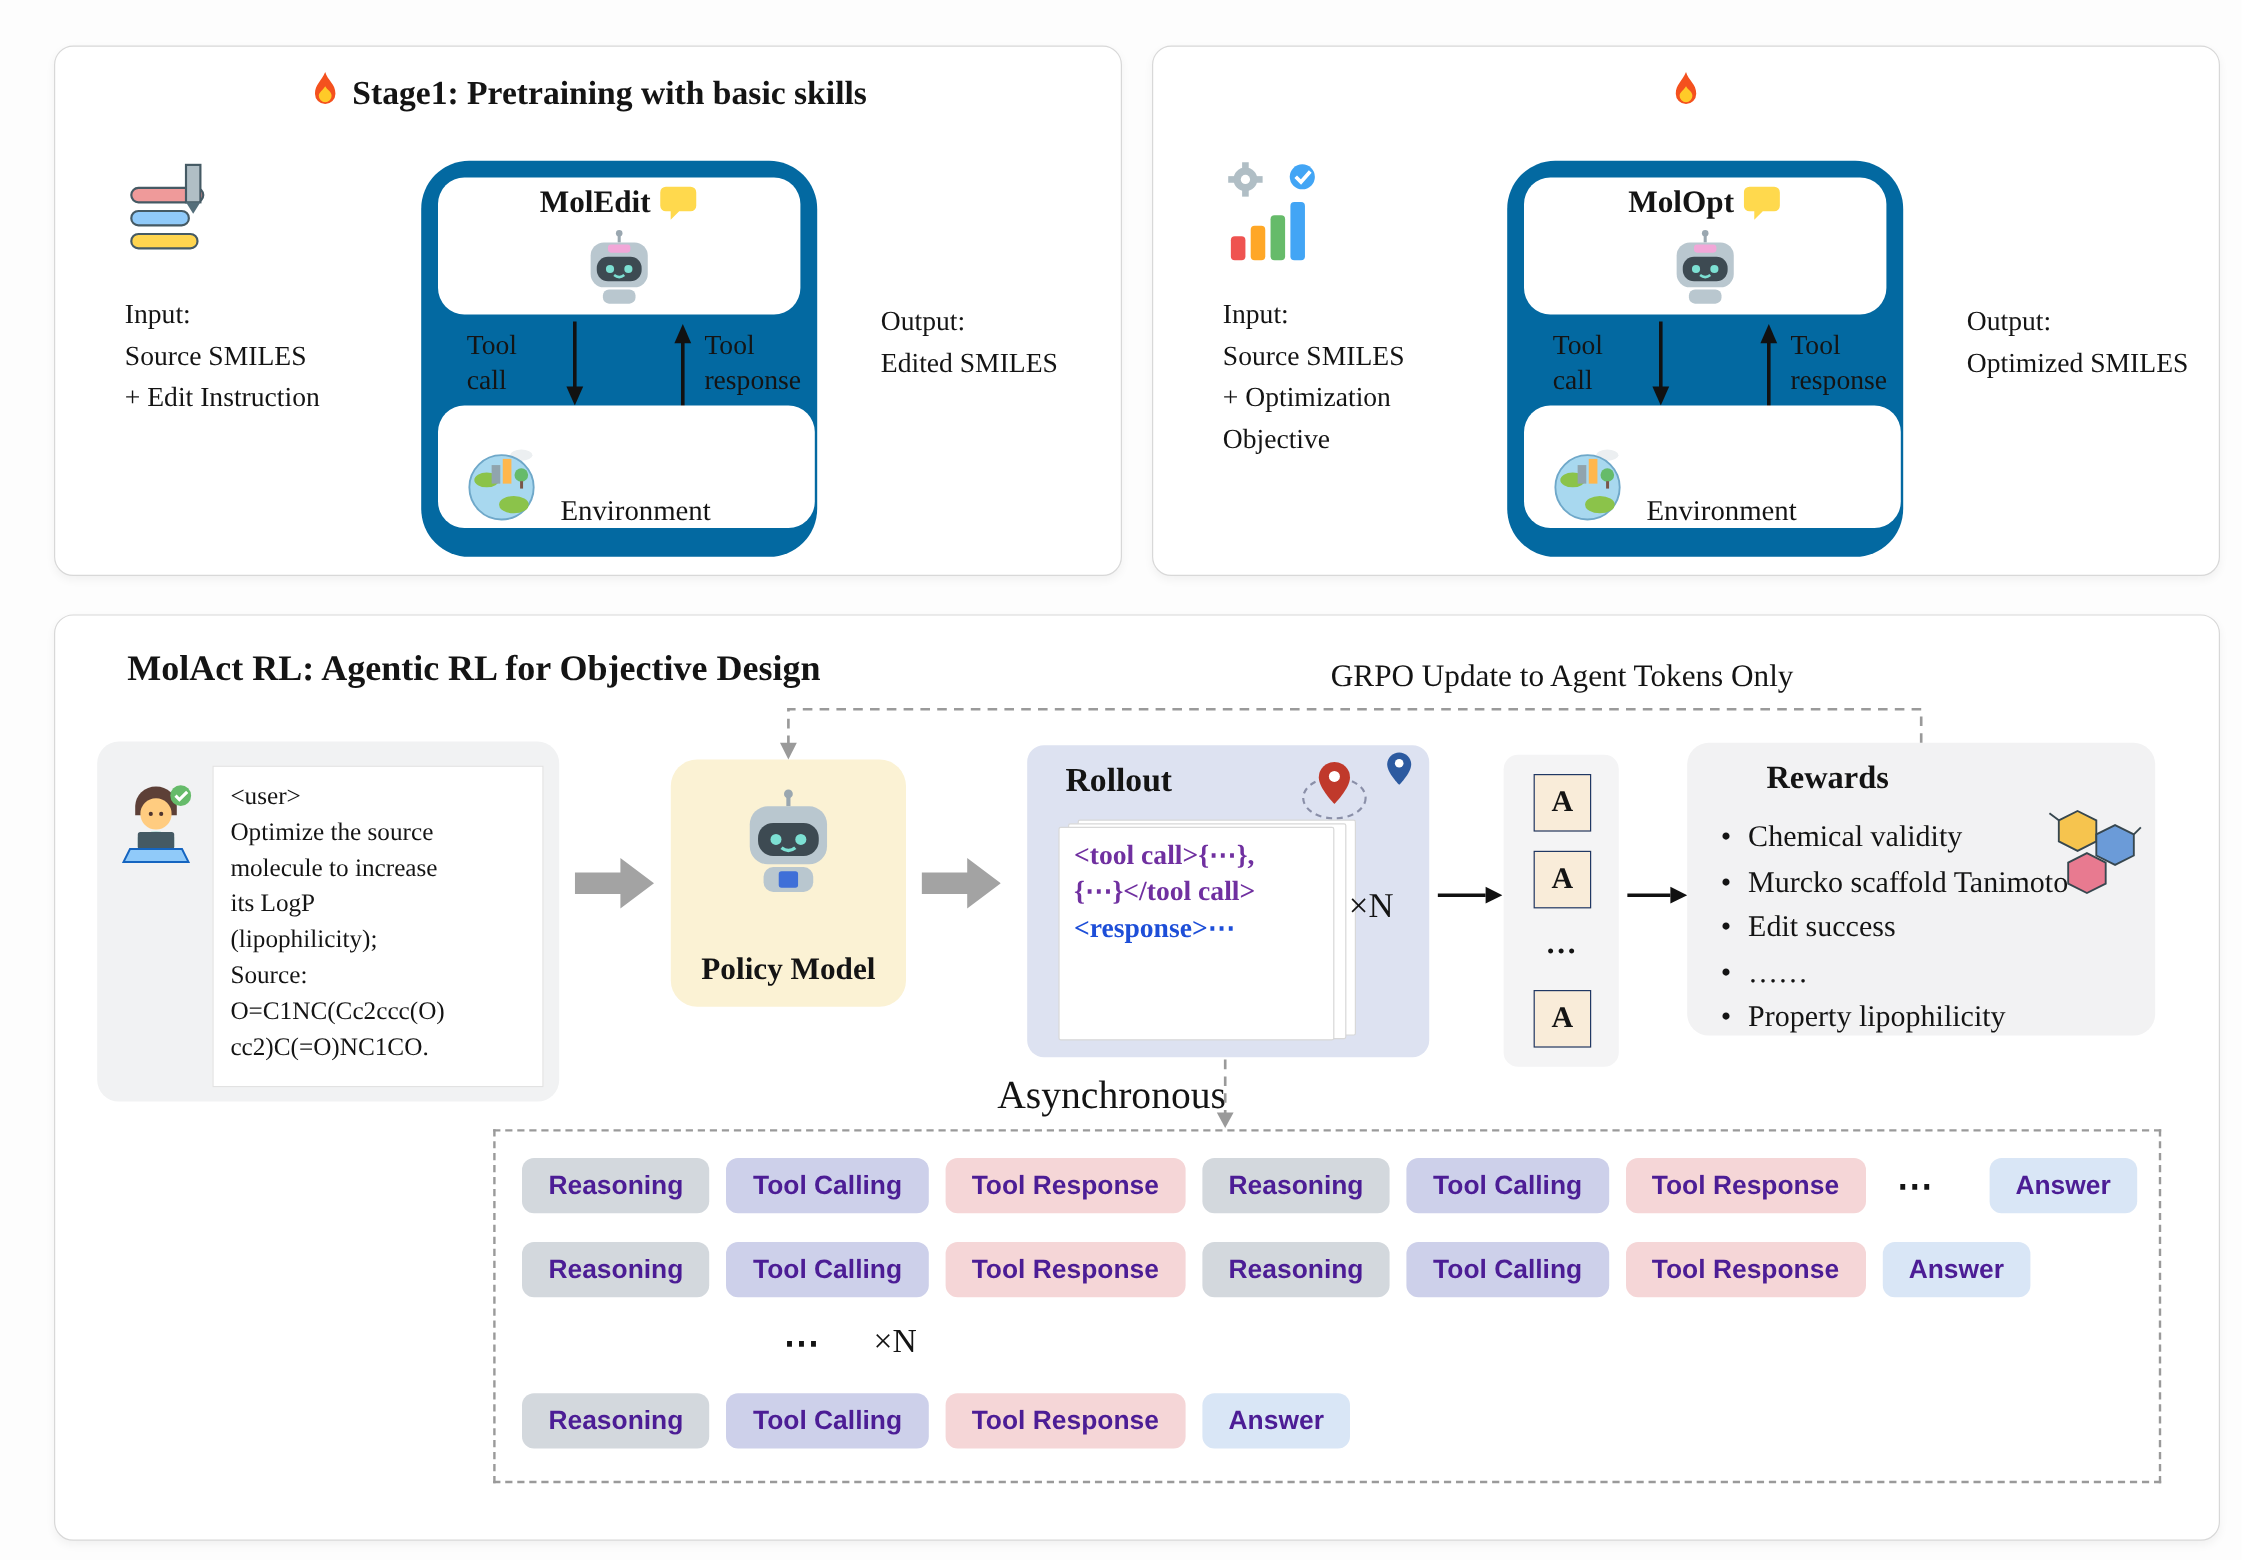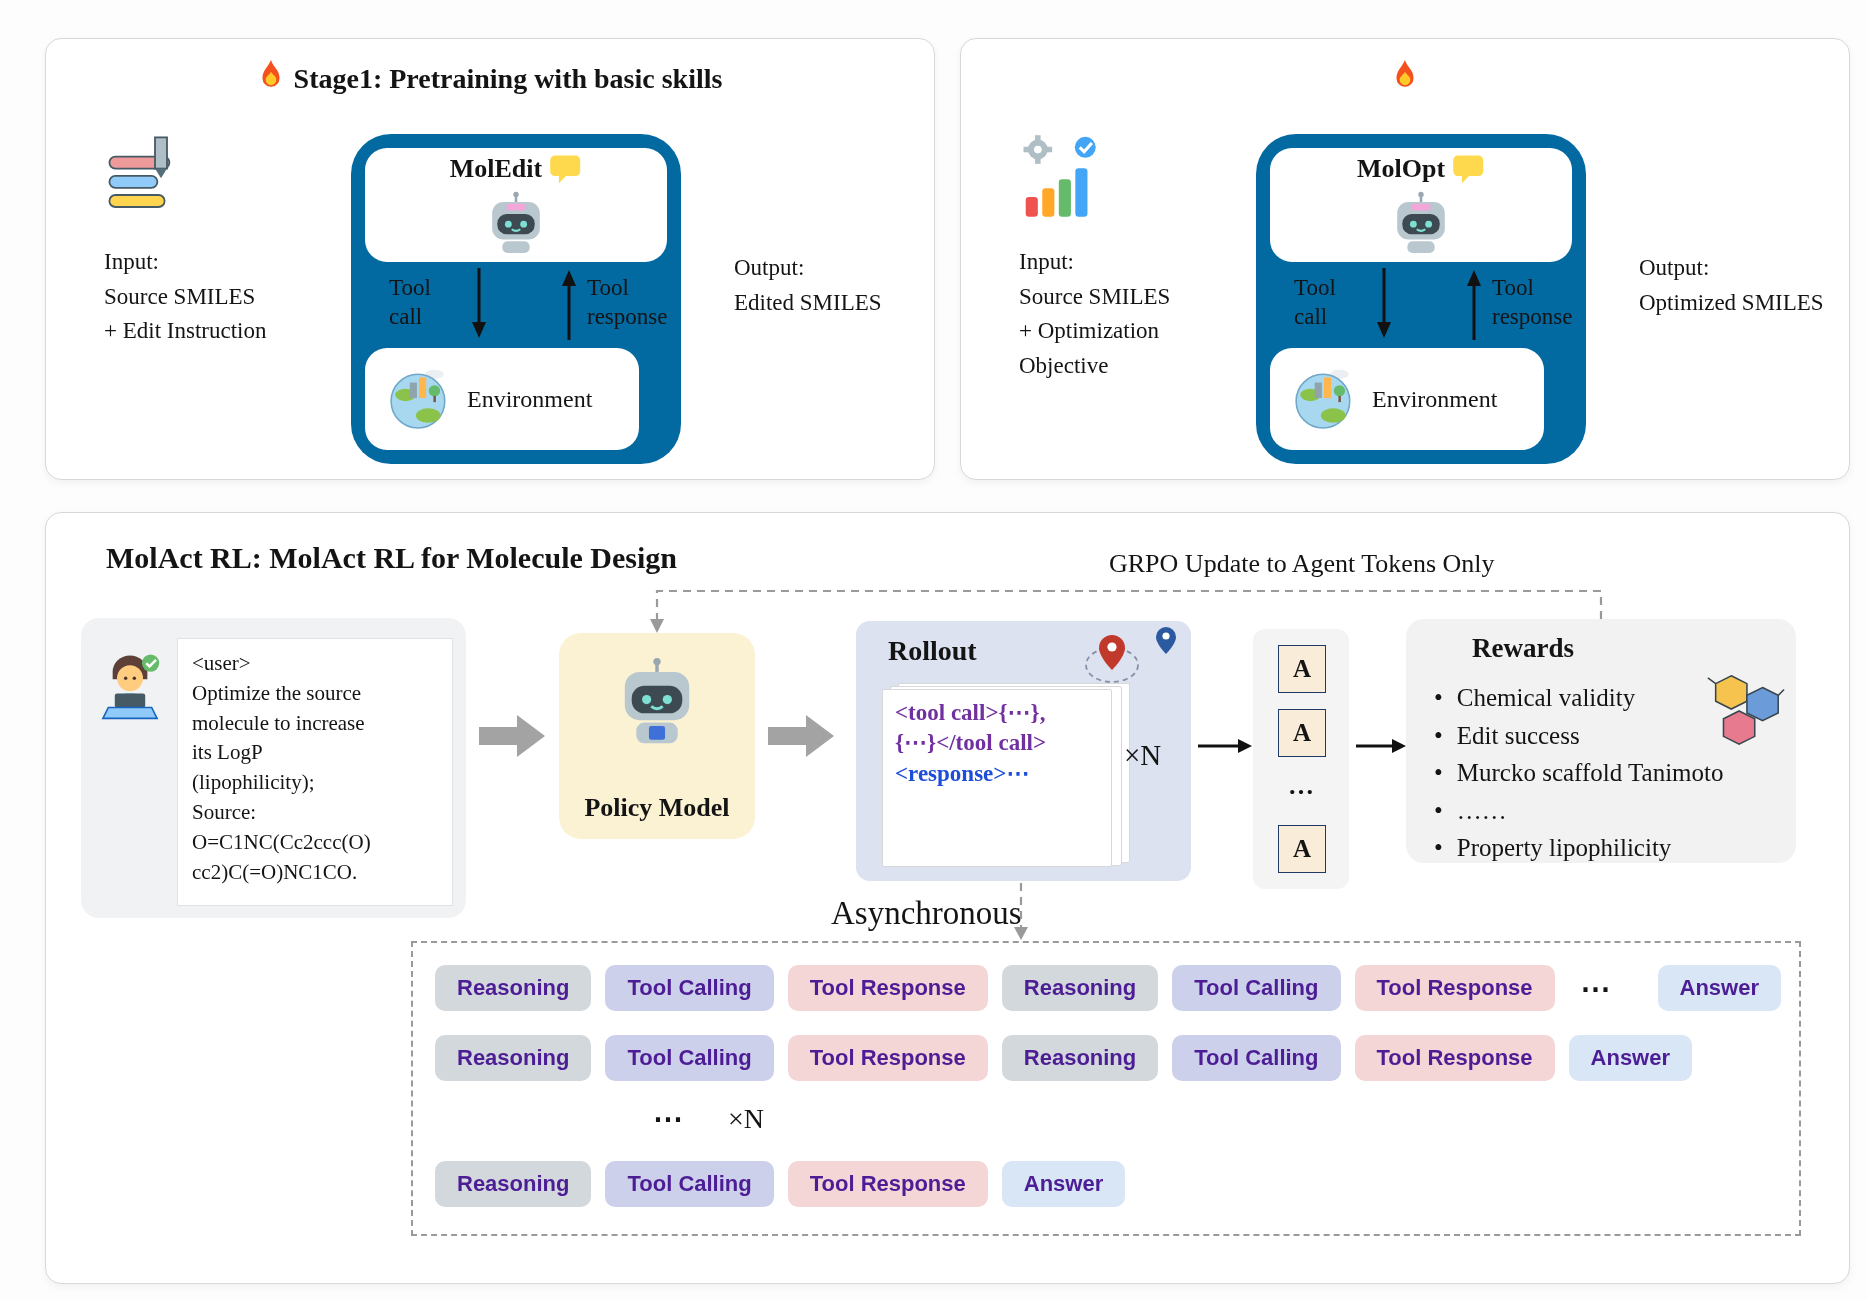--- a/index.html
+++ b/index.html
@@ -6,21 +6,21 @@
   body{background:#fdfdfd;width:1868px;height:1300px;overflow:hidden;}
   .canvas{position:relative;width:1868px;height:1300px;font-family:"Liberation Serif",serif;color:#141414;}
   .abs{position:absolute;}
   .preline{white-space:pre-line;}
   .panel{position:absolute;background:#ffffff;border:1.5px solid #d8d8d8;border-radius:16px;box-shadow:0 3px 8px rgba(0,0,0,0.05);}
   .panel-title{position:absolute;top:20px;left:0;width:100%;display:flex;justify-content:center;align-items:center;gap:10px;font-weight:bold;font-size:28px;}
   .input-text,.output-text{font-size:23px;line-height:1.5;}
   .agent-box{position:absolute;width:330px;height:330px;background:#0369a1;border-radius:40px;}
   .agent-head{position:absolute;left:14px;top:14px;width:302px;height:114px;background:#fff;border-radius:22px;display:flex;flex-direction:column;align-items:center;padding-top:6px;box-sizing:border-box;}
   .agent-name-row{display:flex;align-items:flex-start;gap:8px;font-weight:bold;font-size:26px;}
-  .env-box{position:absolute;left:14px;top:214px;width:274px;height:102px;background:#fff;border-radius:22px;display:flex;align-items:center;gap:14px;padding-left:22px;box-sizing:border-box;}
+  .env-box{position:absolute;left:14px;top:204px;width:314px;height:102px;background:#fff;border-radius:22px;display:flex;align-items:flex-end;gap:14px;padding-left:22px;box-sizing:border-box;}
   .env-label{font-size:24px;}
   .tool-label{position:absolute;font-size:23px;line-height:1.25;white-space:pre-line;}
   
   .molact-title{position:absolute;left:60px;top:28px;font-weight:bold;font-size:30px;}
   .grpo-label{position:absolute;left:1063px;top:36px;font-size:26px;}
   .user-box{position:absolute;left:35px;top:105px;width:385px;height:300px;background:#f1f2f3;border-radius:18px;}
   .prompt-box{position:absolute;left:96px;top:20px;width:276px;height:268px;background:#fff;border:1px solid #e2e2e2;font-size:21px;line-height:1.42;padding:10px 14px;box-sizing:border-box;}
   .policy-box{position:absolute;left:513px;top:120px;width:196px;height:206px;background:#fbf2d4;border-radius:22px;}
   .policy-label{position:absolute;bottom:16px;left:0;width:100%;text-align:center;font-weight:bold;font-size:26px;}
   .rollout-box{position:absolute;left:810px;top:108px;width:335px;height:260px;background:#dde2f1;border-radius:14px;}
@@ -231,21 +231,21 @@
         <span class="env-label">Environment</span>
       </div>
     </div>
 
     <div class="abs output-text preline" style="left:678px;top:212px;">Output:
 Optimized SMILES</div>
   </div>
 
   <div class="panel" style="left:45px;top:512px;width:1803px;height:770px;">
 
-    <div class="molact-title">MolAct RL: MolAct RL for Molecule Design</div>
+    <div class="molact-title">MolAct RL: Agentic RL for Objective Design</div>
     <div class="grpo-label">GRPO Update to Agent Tokens Only</div>
 
     <svg class="overlay" width="1803" height="770" viewBox="0 0 1803 770">
       <path d="M1555 106 L1555 78 L611 78 L611 108" fill="none" stroke="#9a9a9a" stroke-width="2.2" stroke-dasharray="8 6"></path>
       <polygon points="604,106 618,106 611,120" fill="#9a9a9a"></polygon>
       <path d="M975 370 L975 416" fill="none" stroke="#9a9a9a" stroke-width="2.2" stroke-dasharray="8 6"></path>
       <polygon points="968,414 982,414 975,427" fill="#9a9a9a"></polygon>
     </svg>
 
     <div class="user-box">
@@ -349,22 +349,22 @@
         <svg width="84" height="82" viewBox="0 0 86 82">
           <polygon points="30,6 46,14 46,32 30,40 14,32 14,14" fill="#f6c44e" stroke="#37474f" stroke-width="1.6"></polygon>
           <polygon points="62,18 78,26 78,44 62,52 46,44 46,26" fill="#6b9bd8" stroke="#37474f" stroke-width="1.6"></polygon>
           <polygon points="38,42 54,50 54,68 38,76 22,68 22,50" fill="#e87a90" stroke="#37474f" stroke-width="1.6"></polygon>
           <line x1="14" y1="14" x2="6" y2="8" stroke="#37474f" stroke-width="1.6"></line>
           <line x1="78" y1="26" x2="84" y2="20" stroke="#37474f" stroke-width="1.6"></line>
         </svg>
       </div>
       <div class="rewards-list">
         <div class="rewards-item">Chemical validity</div>
+        <div class="rewards-item">Murcko scaffold Tanimoto</div>
         <div class="rewards-item">Edit success</div>
-        <div class="rewards-item">Murcko scaffold Tanimoto</div>
         <div class="rewards-item">……</div>
         <div class="rewards-item">Property lipophilicity</div>
       </div>
     </div>
 
     <div class="async-label">Asynchronous</div>
 
     <div class="dashed-box">
       <div class="seq-row" style="top:22px;">
         <span class="chip gray">Reasoning</span>

